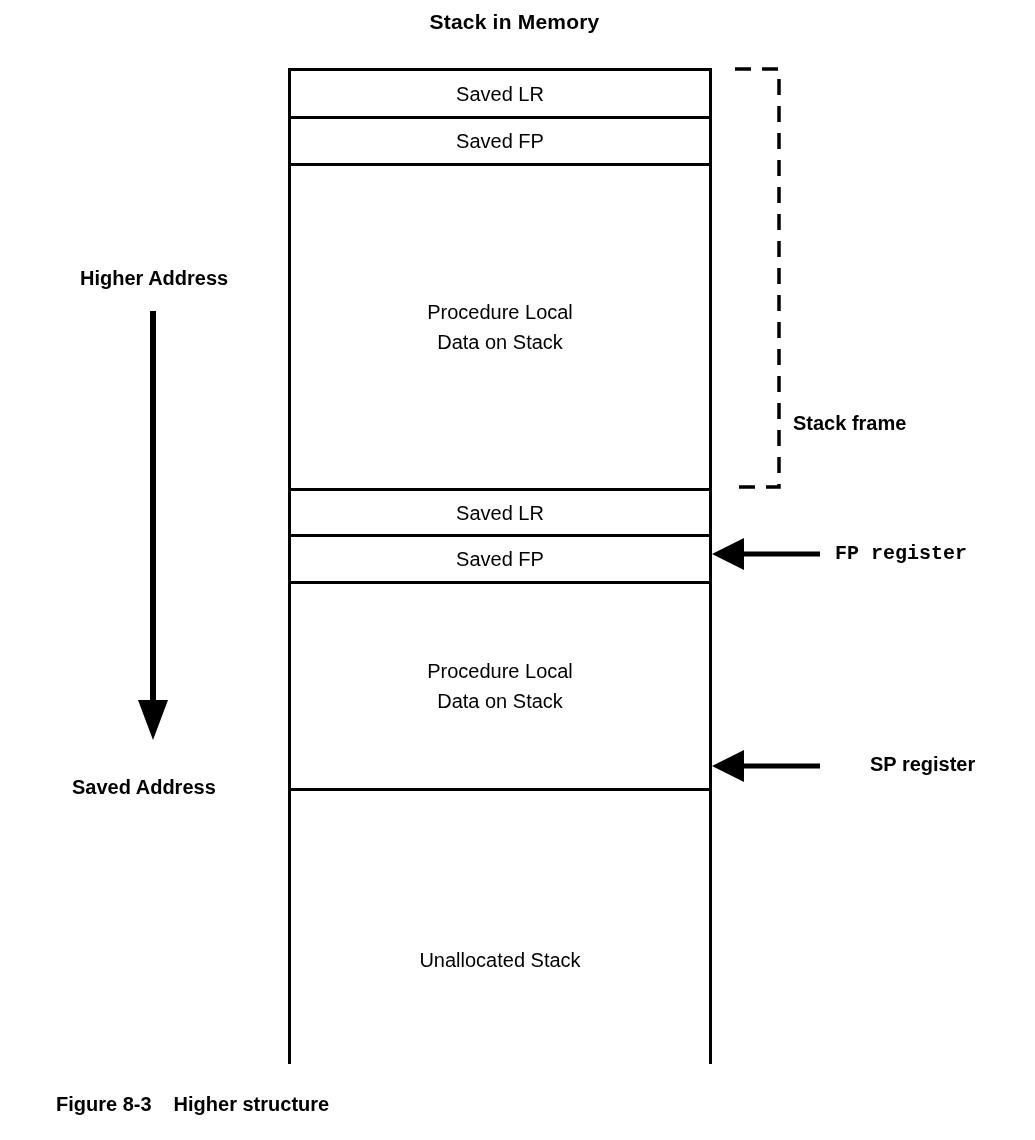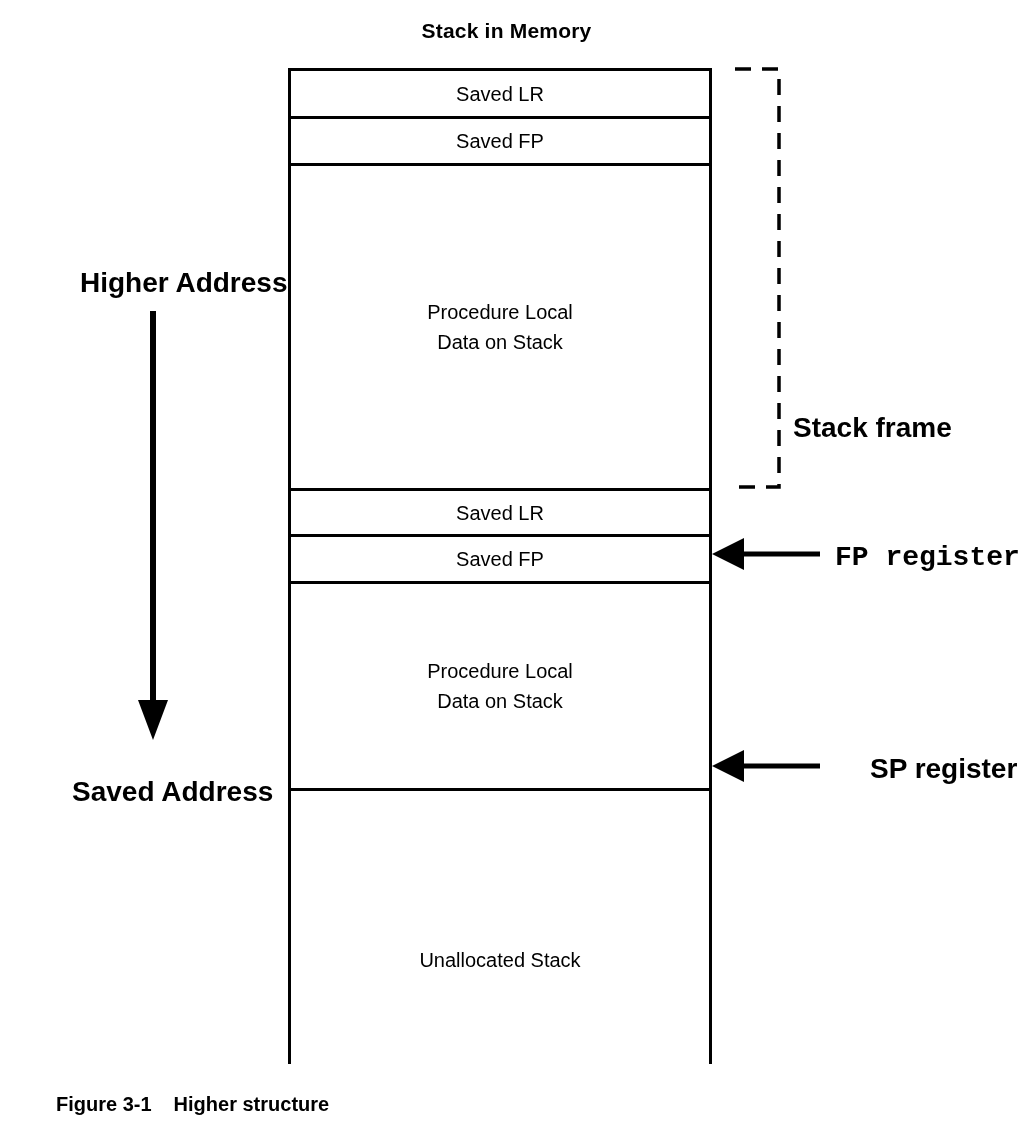--- a/index.html
+++ b/index.html
@@ -17,28 +17,27 @@
   }
   .canvas {
     position: absolute;
     left: 0; top: 0;
     width: 1035px;
     height: 1140px;
   }
   
   .diagram-title {
     position: absolute;
-    left: 4px;
+    left: 12px;
     top: 10px;
     width: 1005px;
     text-align: center;
     font-size: 21px;
     font-weight: bold;
     letter-spacing: 0.2px;
-    margin-top: 9px;
   }
   
   .stack-column {
     position: absolute;
     left: 288px;
     top: 68px;
     width: 424px;
     height: 996px;
     box-sizing: border-box;
     border-left: 3px solid #000;
@@ -60,21 +59,21 @@
   .hline {
     position: absolute;
     left: 288px;
     width: 424px;
     height: 3px;
     background: #000;
   }
   
   .side-label {
     position: absolute;
-    font-size: 28px;
+    font-size: 20px;
     font-weight: bold;
     white-space: nowrap;
   }
   
   .figure-caption {
     position: absolute;
     left: 56px;
     top: 1093px;
     font-size: 20px;
     font-weight: bold;
@@ -161,16 +160,16 @@
       <polygon points="712,554 744,538 744,570" fill="#000"></polygon>
     </g>
 
     <g>
       <line x1="820" y1="766" x2="737" y2="766" stroke="#000" stroke-width="5"></line>
       <polygon points="712,766 744,750 744,782" fill="#000"></polygon>
     </g>
   </svg>
 
   <div class="figure-caption">
-    <span>Figure 3-1</span><span class="cap-gap"></span><span>Higher structure</span>
+    <span>Figure 8-3</span><span class="cap-gap"></span><span>Higher structure</span>
   </div>
 
 </div>
 
 </body></html>

